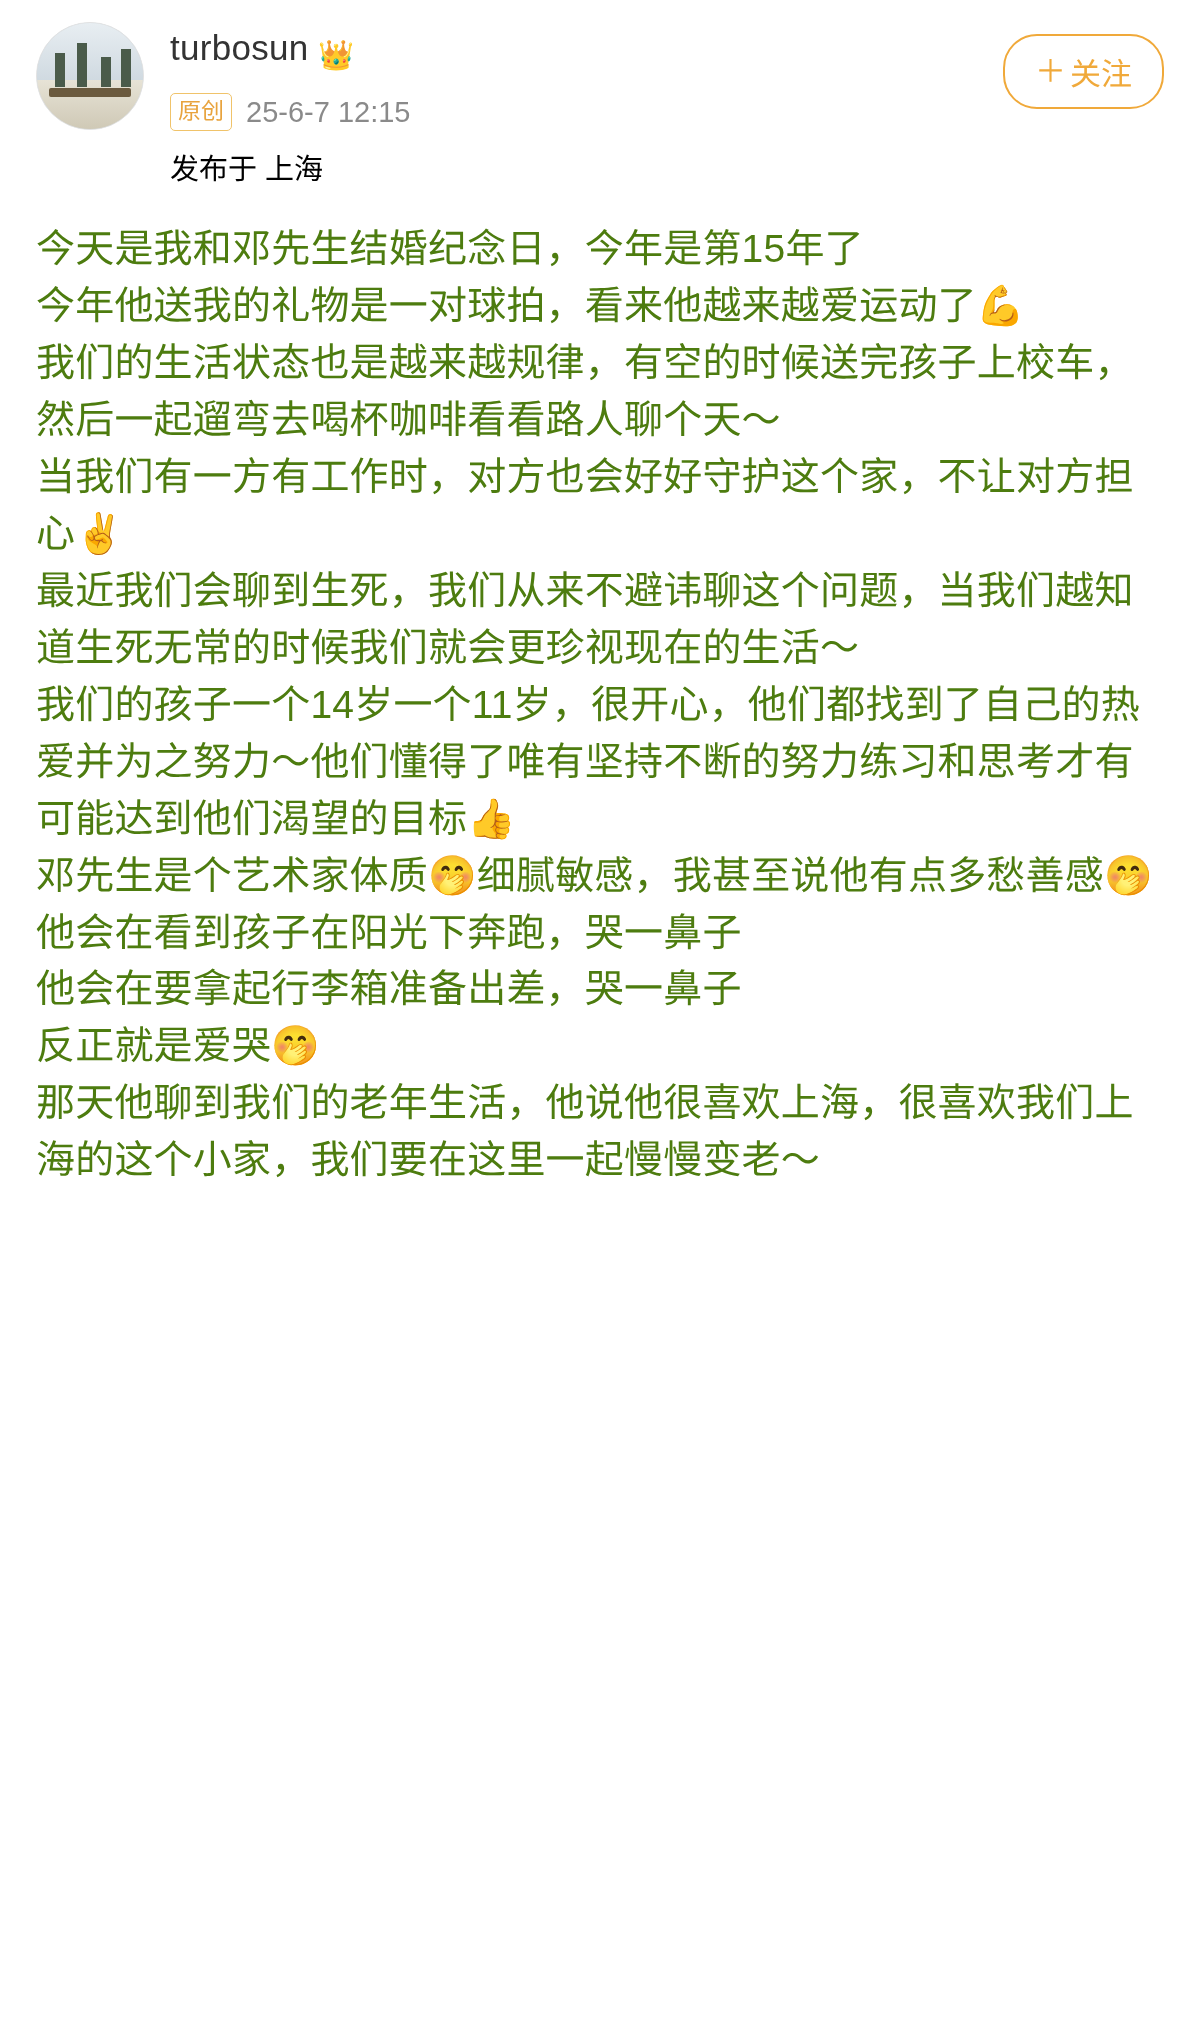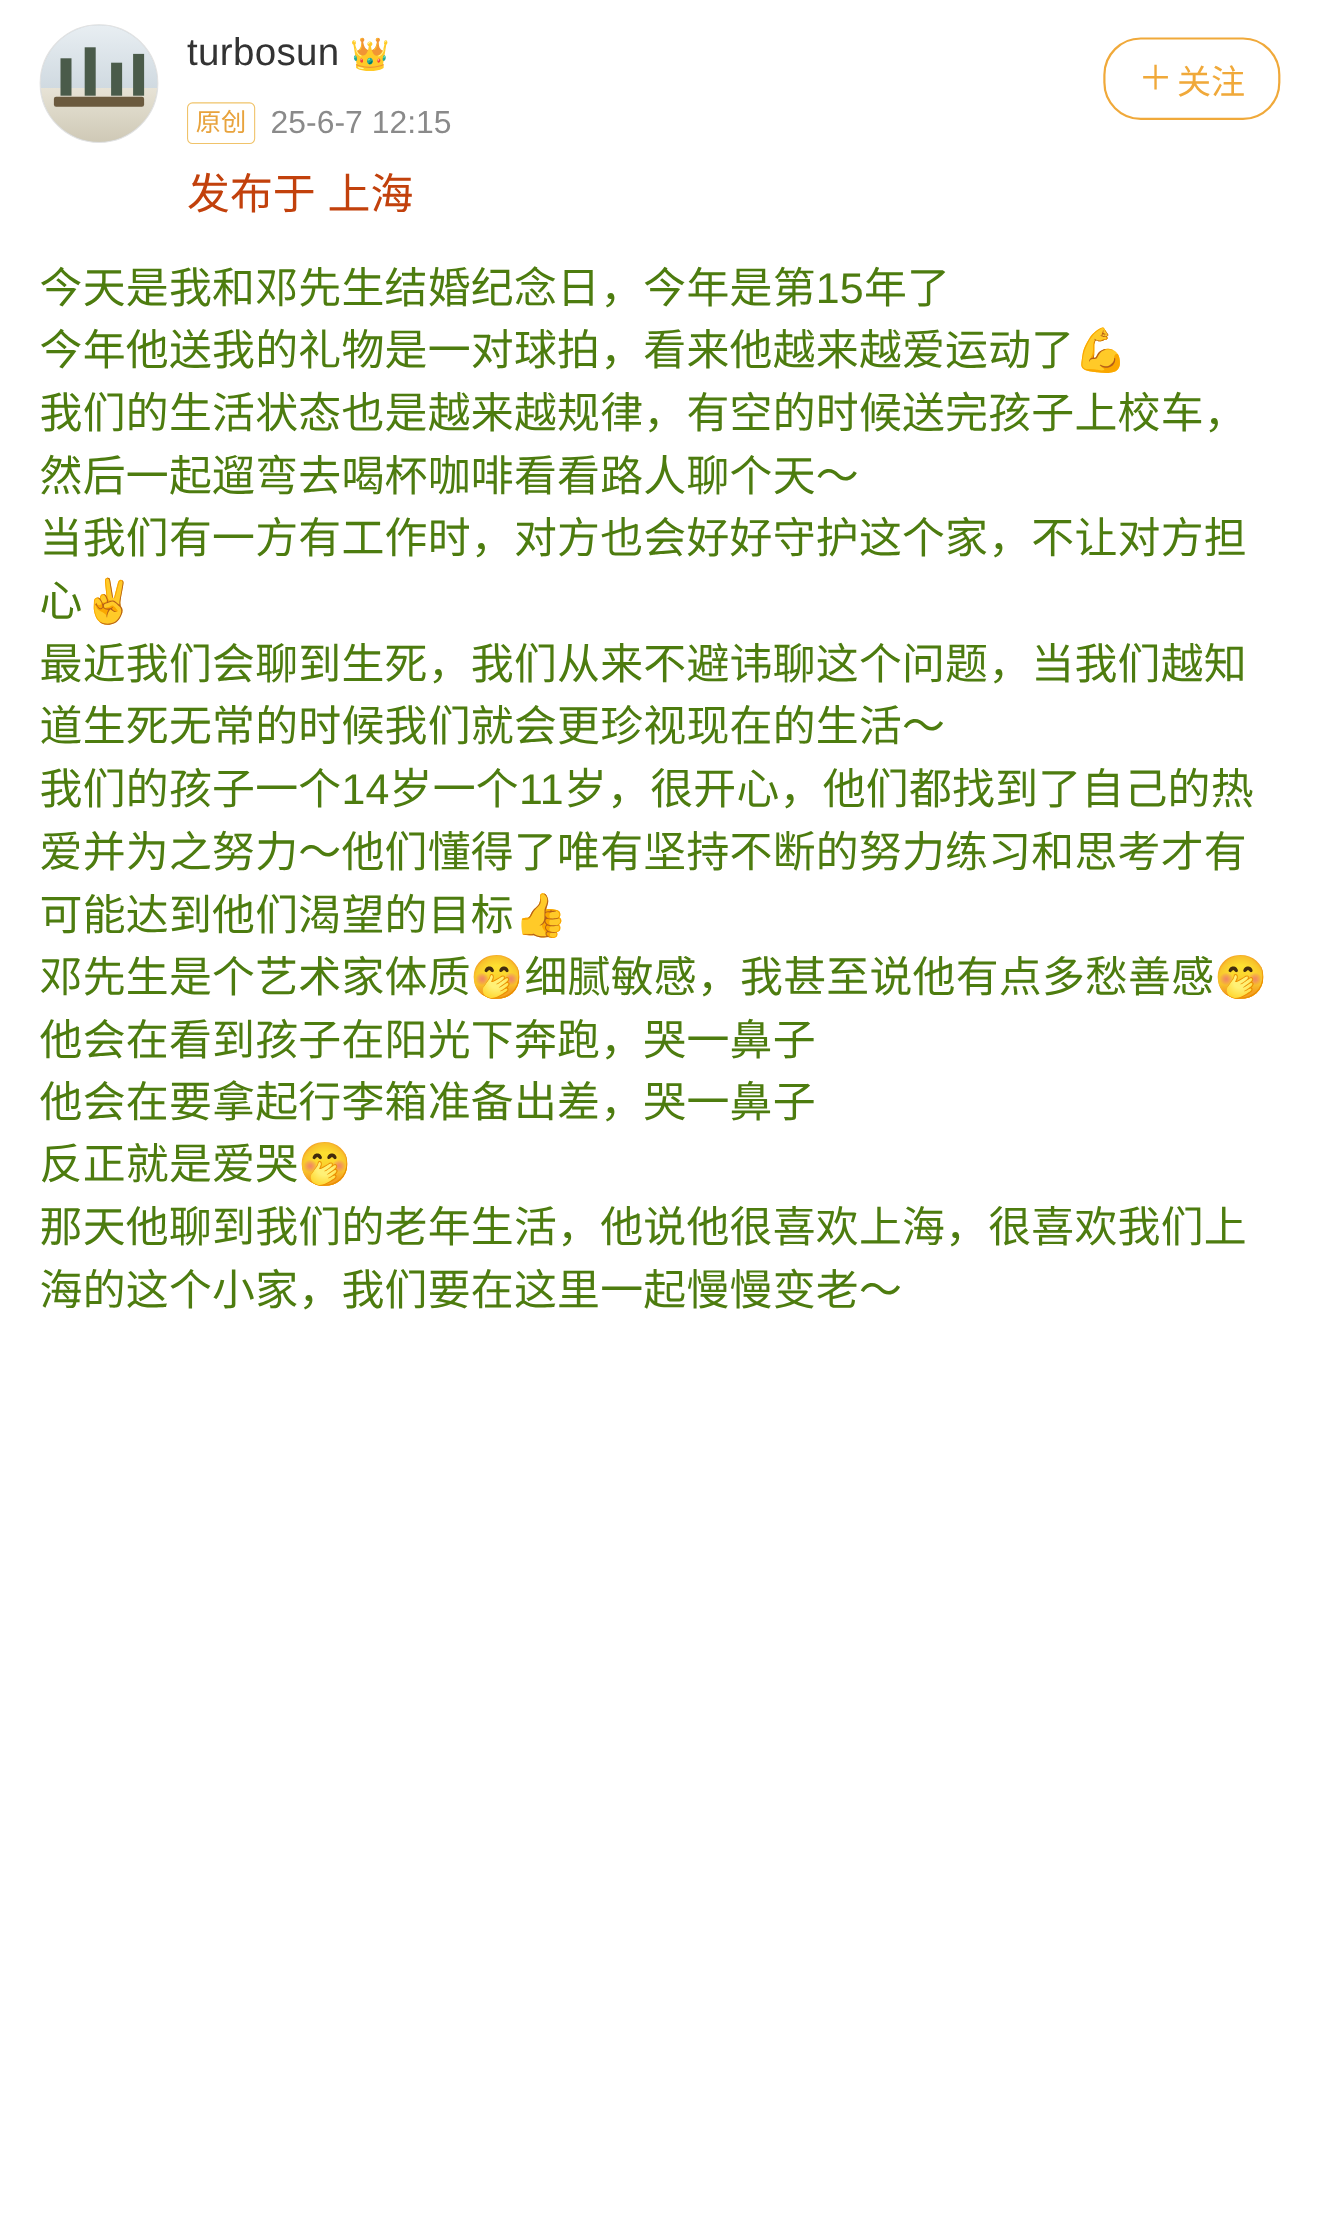--- a/index.html
+++ b/index.html
@@ -70,21 +70,21 @@
   }
 
   .meta {
     margin-left: 26px;
     padding-top: 6px;
     flex: 1 1 auto;
     min-width: 0;
   }
   .name-row {
     display: flex;
-    align-items: center;
+    align-items: flex-end;
     gap: 10px;
   }
   .username {
     font-size: 35px;
     line-height: 1.15;
     color: #333333;
     letter-spacing: 0.3px;
   }
   .crown-icon {
     font-size: 29px;
@@ -107,22 +107,22 @@
     padding: 6px 7px 7px 7px;
     border-radius: 5px;
     white-space: nowrap;
   }
   .timestamp {
     font-size: 29px;
     color: #8a8a8a;
   }
   .location {
     margin-top: 14px;
-    font-size: 39px;
-    color: #c2410c;
+    font-size: 29px;
+    color: #000000;
   }
 
   .follow-btn {
     position: absolute;
     right: 36px;
     top: 34px;
     border: 2px solid #f0a93a;
     color: #f0a93a;
     background: #fff;
     border-radius: 34px;

